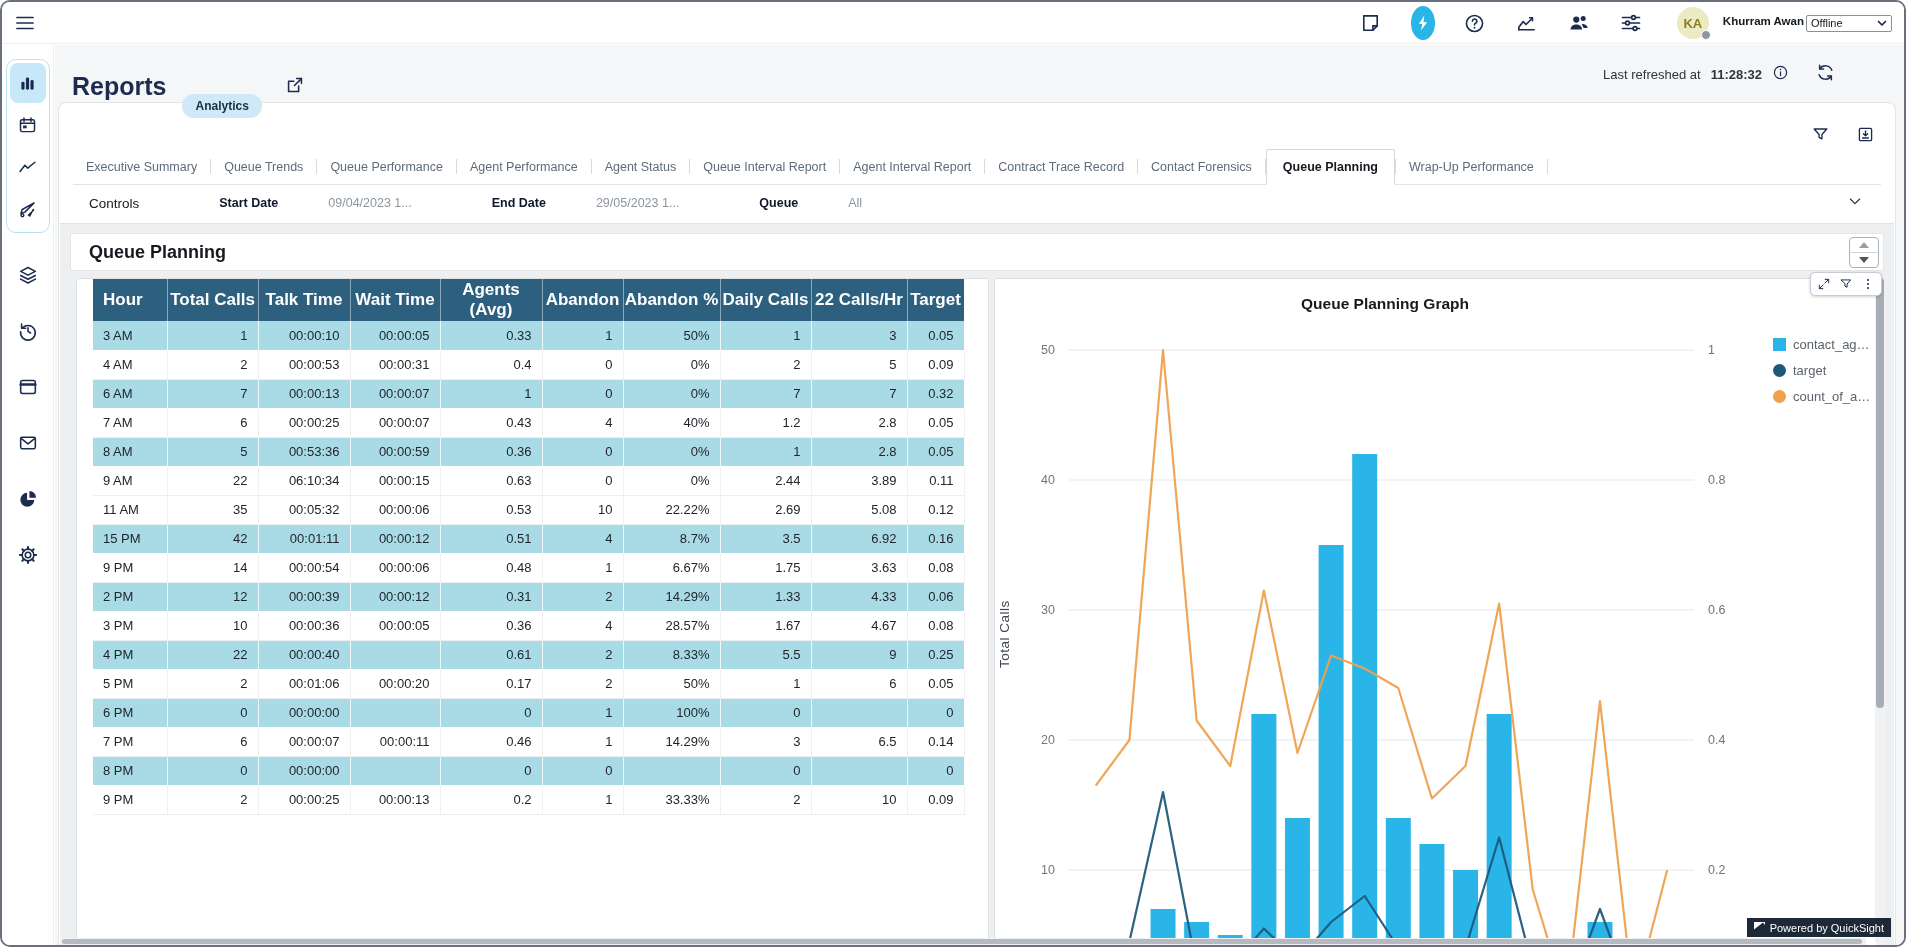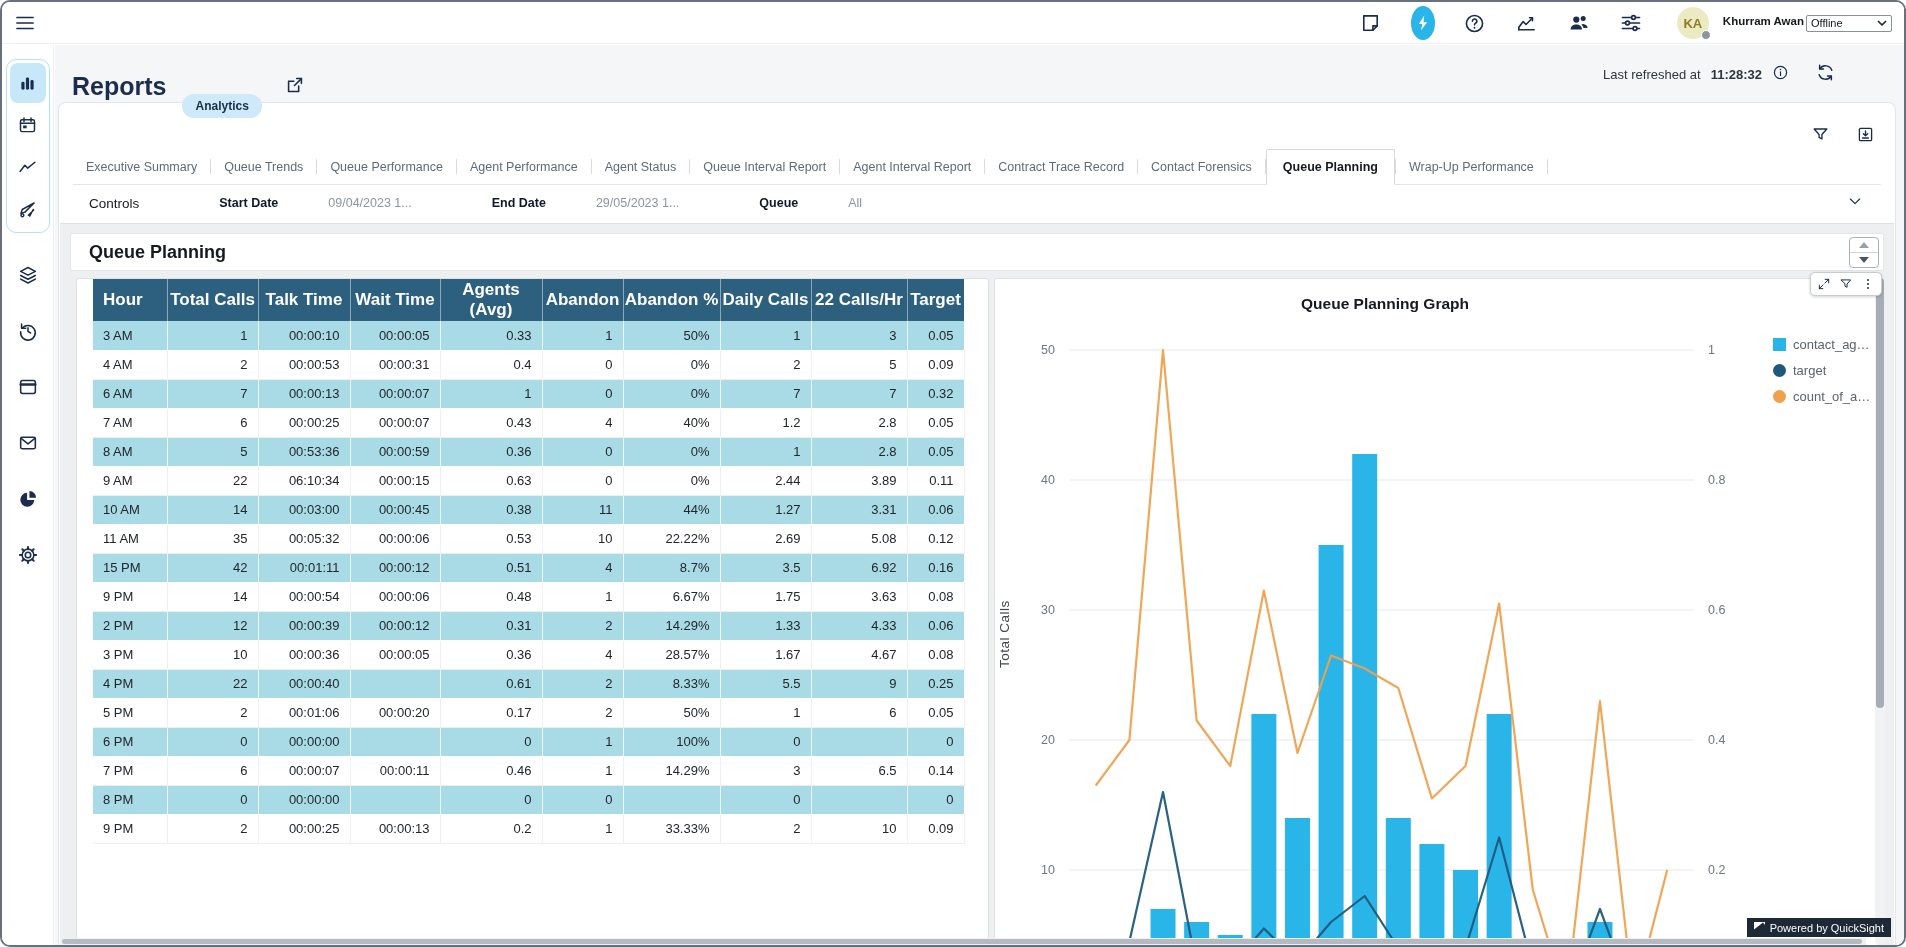--- a/index.html
+++ b/index.html
@@ -503,32 +503,20 @@
                 <td>9 AM</td>
                 <td>22</td>
                 <td>06:10:34</td>
                 <td>00:00:15</td>
                 <td>0.63</td>
                 <td>0</td>
                 <td>0%</td>
                 <td>2.44</td>
                 <td>3.89</td>
                 <td>0.11</td>
-              </tr>
-              <tr class="alt">
-                <td>10 AM</td>
-                <td>14</td>
-                <td>00:03:00</td>
-                <td>00:00:45</td>
-                <td>0.38</td>
-                <td>11</td>
-                <td>44%</td>
-                <td>1.27</td>
-                <td>3.31</td>
-                <td>0.06</td>
               </tr>
               <tr class="">
                 <td>11 AM</td>
                 <td>35</td>
                 <td>00:05:32</td>
                 <td>00:00:06</td>
                 <td>0.53</td>
                 <td>10</td>
                 <td>22.22%</td>
                 <td>2.69</td>

